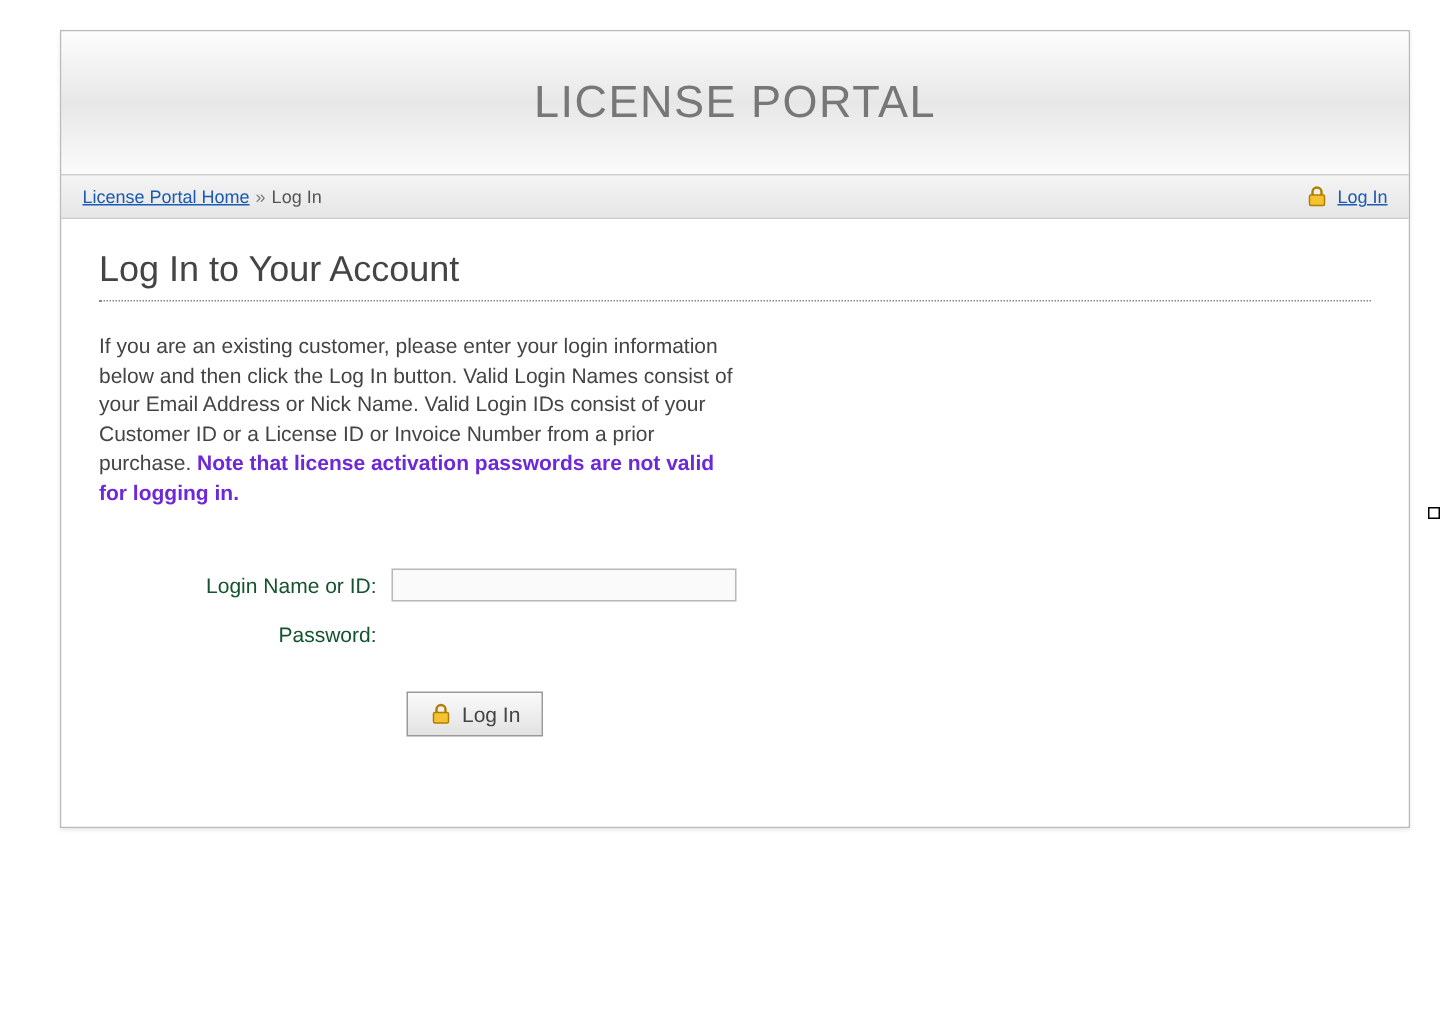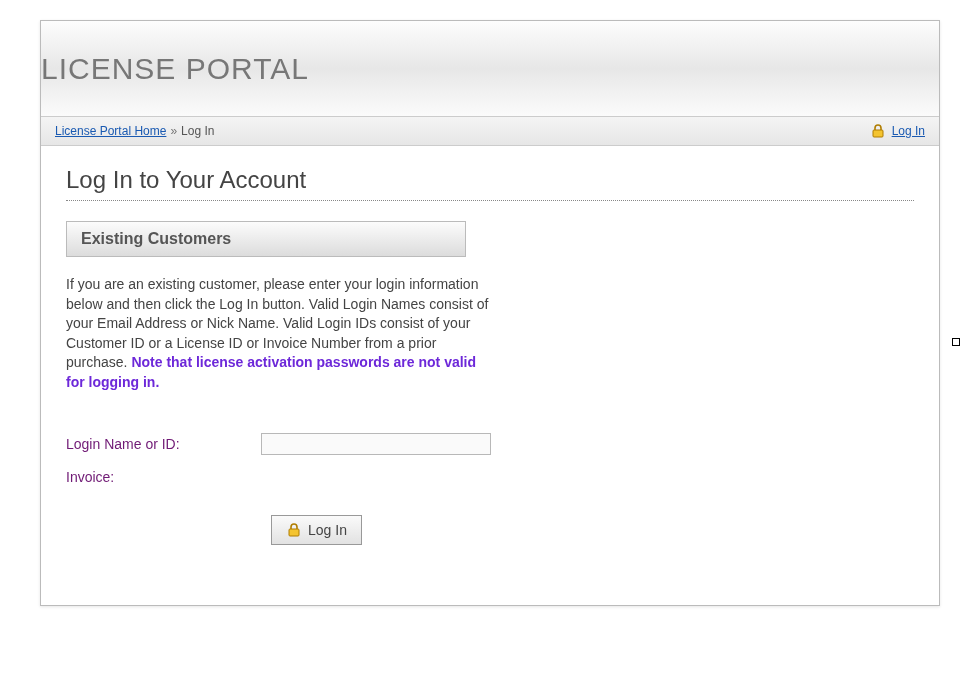--- a/index.html
+++ b/index.html
@@ -16,20 +16,21 @@
     margin: 0 auto;
     border: 1px solid #bbb;
     background: #fff;
     box-shadow: 0 1px 3px rgba(0,0,0,0.1);
   }
   .header-banner {
     height: 95px;
     background: linear-gradient(to bottom, #fdfdfd 0%, #e7e7e7 50%, #fbfbfb 100%);
     display: flex;
     align-items: center;
+    justify-content: center;
   }
   .header-title {
     font-size: 30px;
     color: #777;
     letter-spacing: 1px;
     font-weight: normal;
   }
   .breadcrumb-bar {
     display: flex;
     align-items: center;
@@ -88,24 +89,24 @@
     display: flex;
     flex-direction: column;
     gap: 14px;
   }
   .form-row {
     display: flex;
     align-items: center;
   }
   .form-label {
     width: 195px;
-    text-align: left;
+    text-align: right;
     padding-right: 10px;
     font-size: 14px;
-    color: #701a75;
+    color: #14532d;
   }
   .form-field { }
   input[type="text"], input[type="password"] {
     border: 1px solid #b8b8b8;
     background: #fafafa;
     height: 22px;
     padding: 2px 4px;
     font-size: 13px;
   }
   input[type="text"] { width: 230px; }
@@ -162,35 +163,34 @@
           </svg>
         </span>
         <a class="link">Log In</a>
       </div>
     </div>
 
     <div class="content">
       <h1 class="page-title">Log In to Your Account</h1>
       <hr class="dotted-hr">
 
-      <div class="section-header">Existing Customers</div>
 
       <div class="instructions">
         <span>If you are an existing customer, please enter your login information below and then click the Log In button. Valid Login Names consist of your Email Address or Nick Name. Valid Login IDs consist of your Customer ID or a License ID or Invoice Number from a prior purchase. </span><span class="warning">Note that license activation passwords are not valid for logging in.</span>
       </div>
 
       <div class="form-area">
         <div class="form-row">
           <div class="form-label">Login Name or ID:</div>
           <div class="form-field">
             <input type="text" value="" style="">
           </div>
         </div>
         <div class="form-row">
-          <div class="form-label">Invoice:</div>
+          <div class="form-label">Password:</div>
         </div>
         <div class="button-row">
           <button class="login-button">
             <span class="lock-icon">
               <svg viewBox="0 0 16 16" width="16" height="16">
                 <rect x="3" y="7" width="10" height="7" rx="1" fill="#f4c430" stroke="#b07d00"></rect>
                 <path d="M5 7 V5 a3 3 0 0 1 6 0 V7" fill="none" stroke="#b07d00" stroke-width="1.6"></path>
               </svg>
             </span>
             <span>Log In</span>

